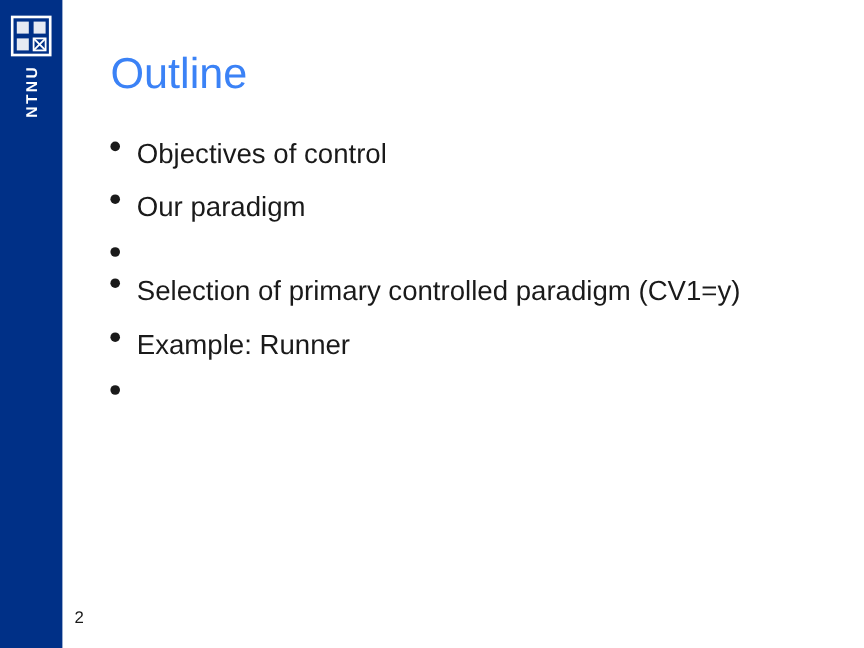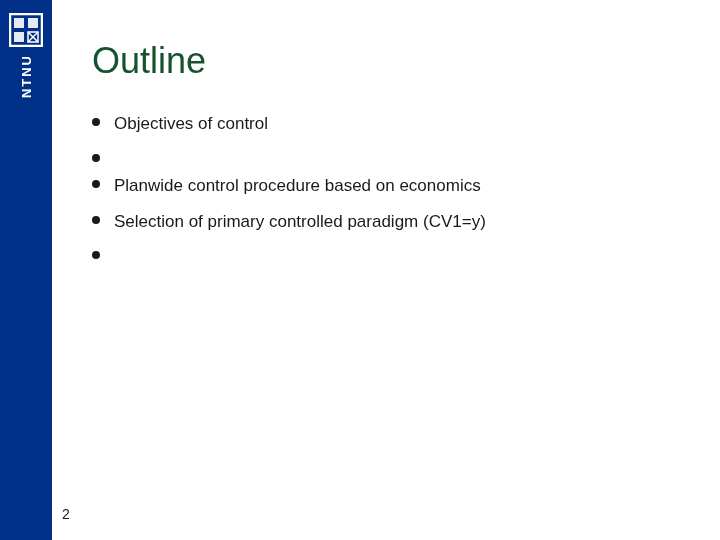--- a/index.html
+++ b/index.html
@@ -69,36 +69,36 @@
       left: 52px;
       top: 0;
       right: 0;
       bottom: 0;
       padding: 40px 50px 30px 40px;
     }
 
     .slide-title {
       font-size: 36px;
       font-weight: normal;
-      color: #14532d;
+      color: #3b82f6;
       margin-bottom: 30px;
       font-family: Arial, Helvetica, sans-serif;
     }
 
     .bullet-list {
       list-style: none;
       padding: 0;
       margin: 0;
     }
 
     .bullet-list li {
       display: flex;
       align-items: flex-start;
       margin-bottom: 12px;
-      font-size: 17px;
+      font-size: 23px;
       color: #1a1a1a;
       font-family: Arial, Helvetica, sans-serif;
       line-height: 1.4;
     }
 
     .bullet-dot {
       display: inline-block;
       width: 8px;
       height: 8px;
       background: #1a1a1a;
@@ -146,28 +146,32 @@
 
     <h1 class="slide-title">Outline</h1>
 
     <ul class="bullet-list">
       <li>
         <span class="bullet-dot"></span>
         <span>Objectives of control</span>
       </li>
       <li>
         <span class="bullet-dot"></span>
+        <span>Our paradigm</span>
       </li>
       <li>
         <span class="bullet-dot"></span>
-        <span>Planwide control procedure based on economics</span>
       </li>
       <li>
         <span class="bullet-dot"></span>
         <span>Selection of primary controlled paradigm (CV1=y)</span>
+      </li>
+      <li>
+        <span class="bullet-dot"></span>
+        <span>Example: Runner</span>
       </li>
       <li>
         <span class="bullet-dot"></span>
       </li>
     </ul>
 
   </div>
 
   <div class="page-number">2</div>
 

